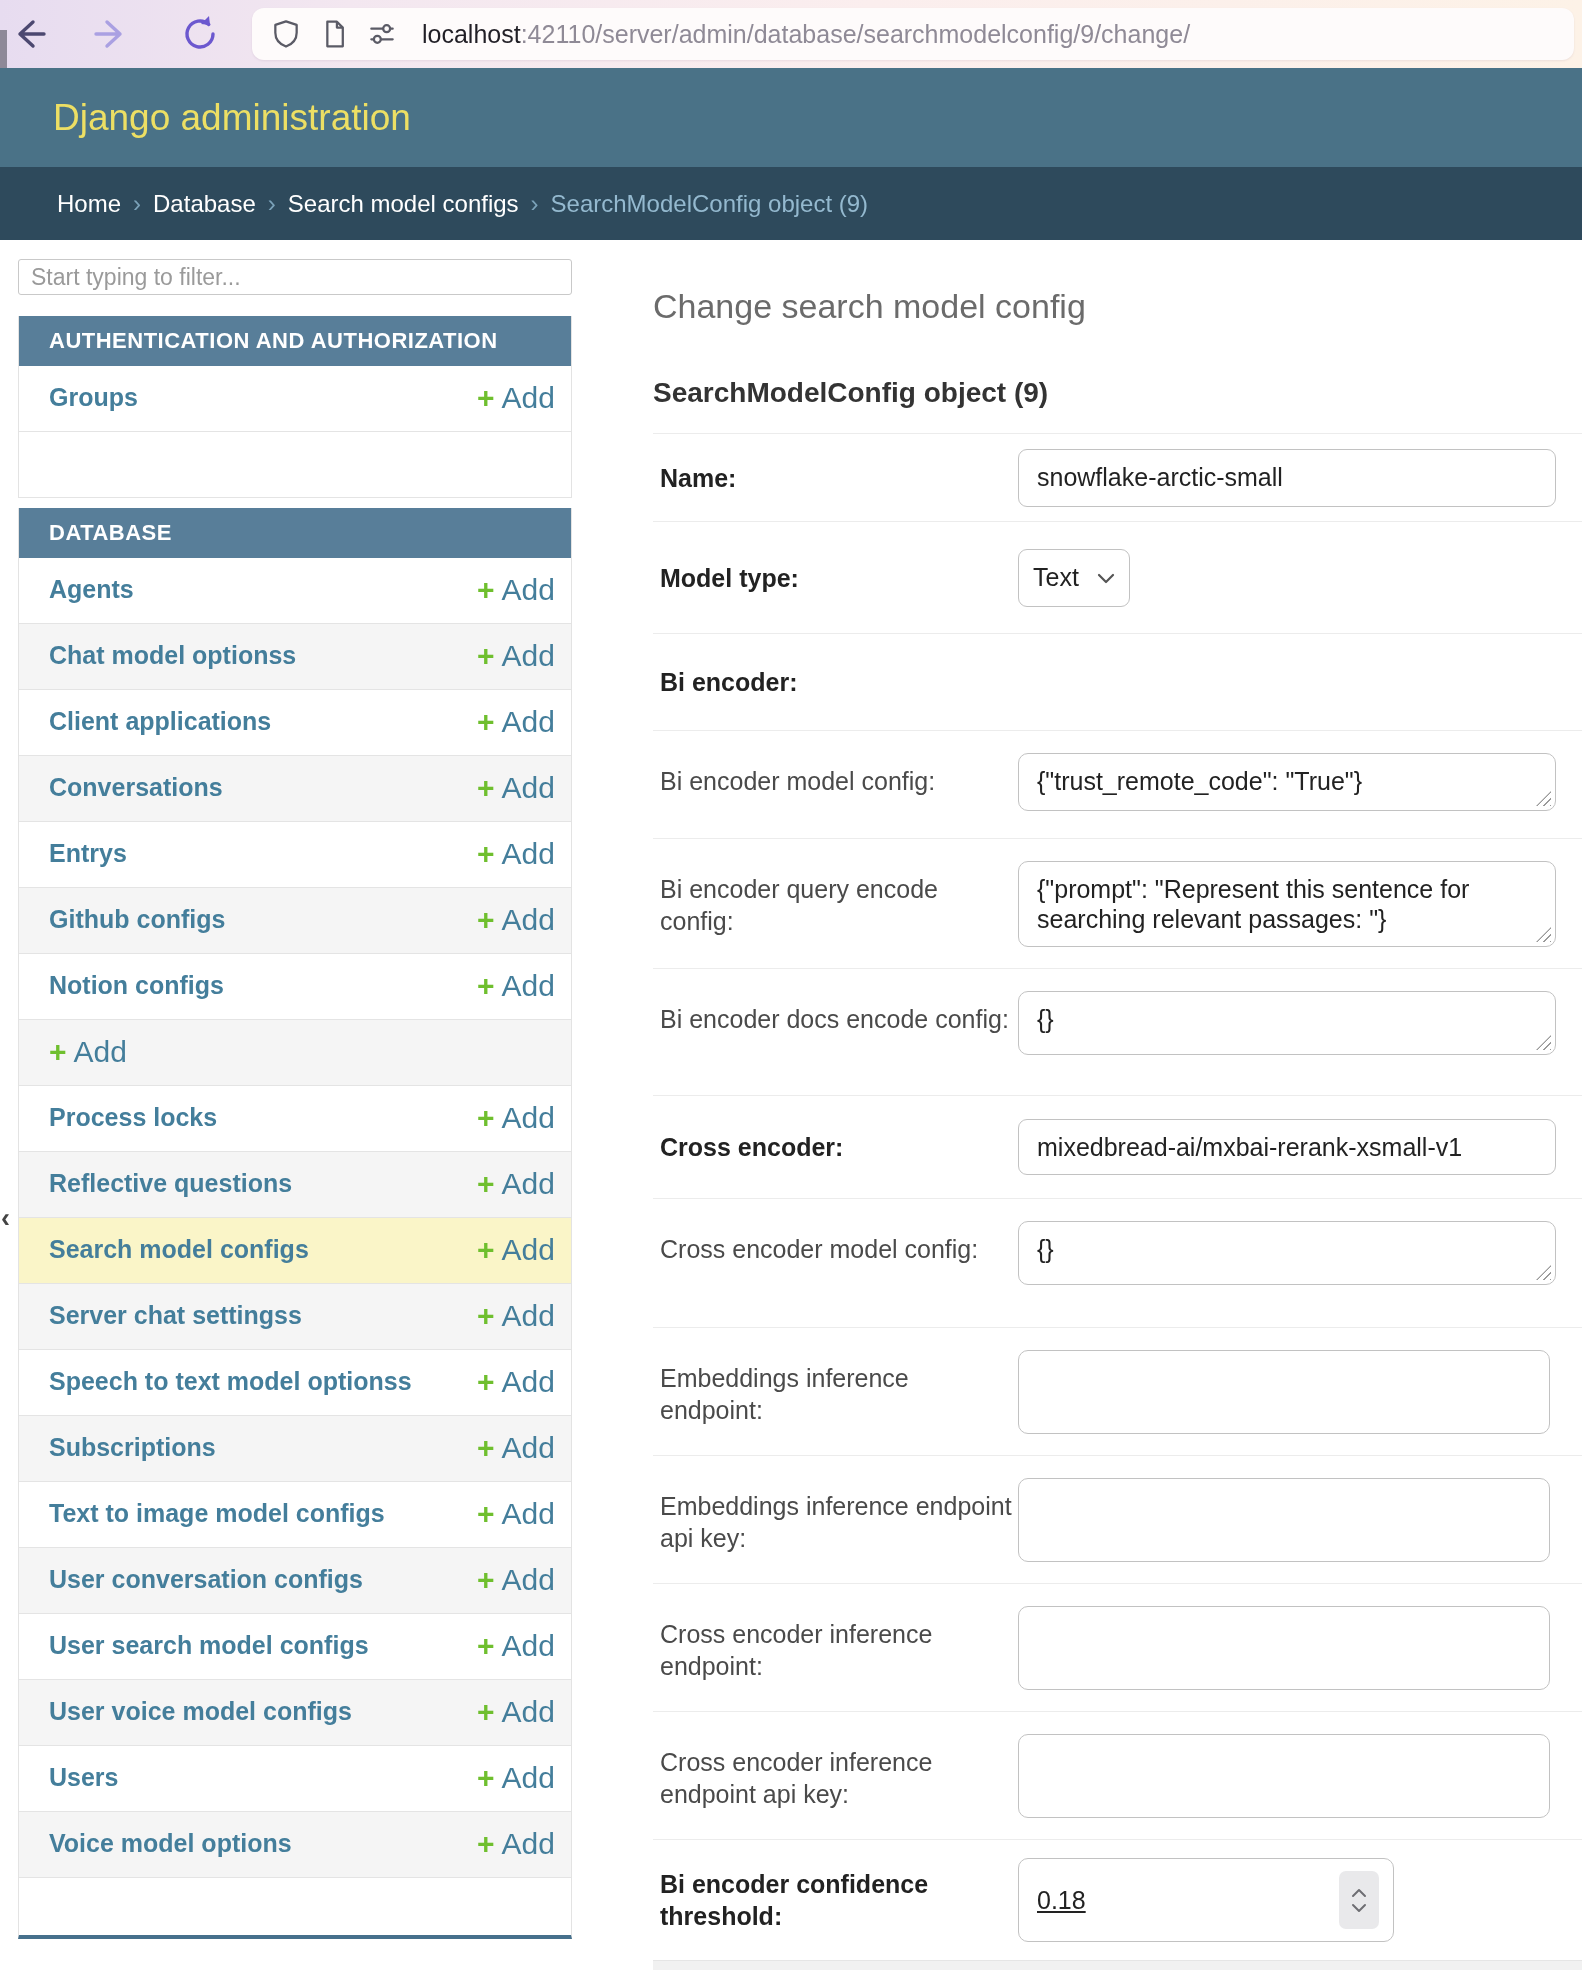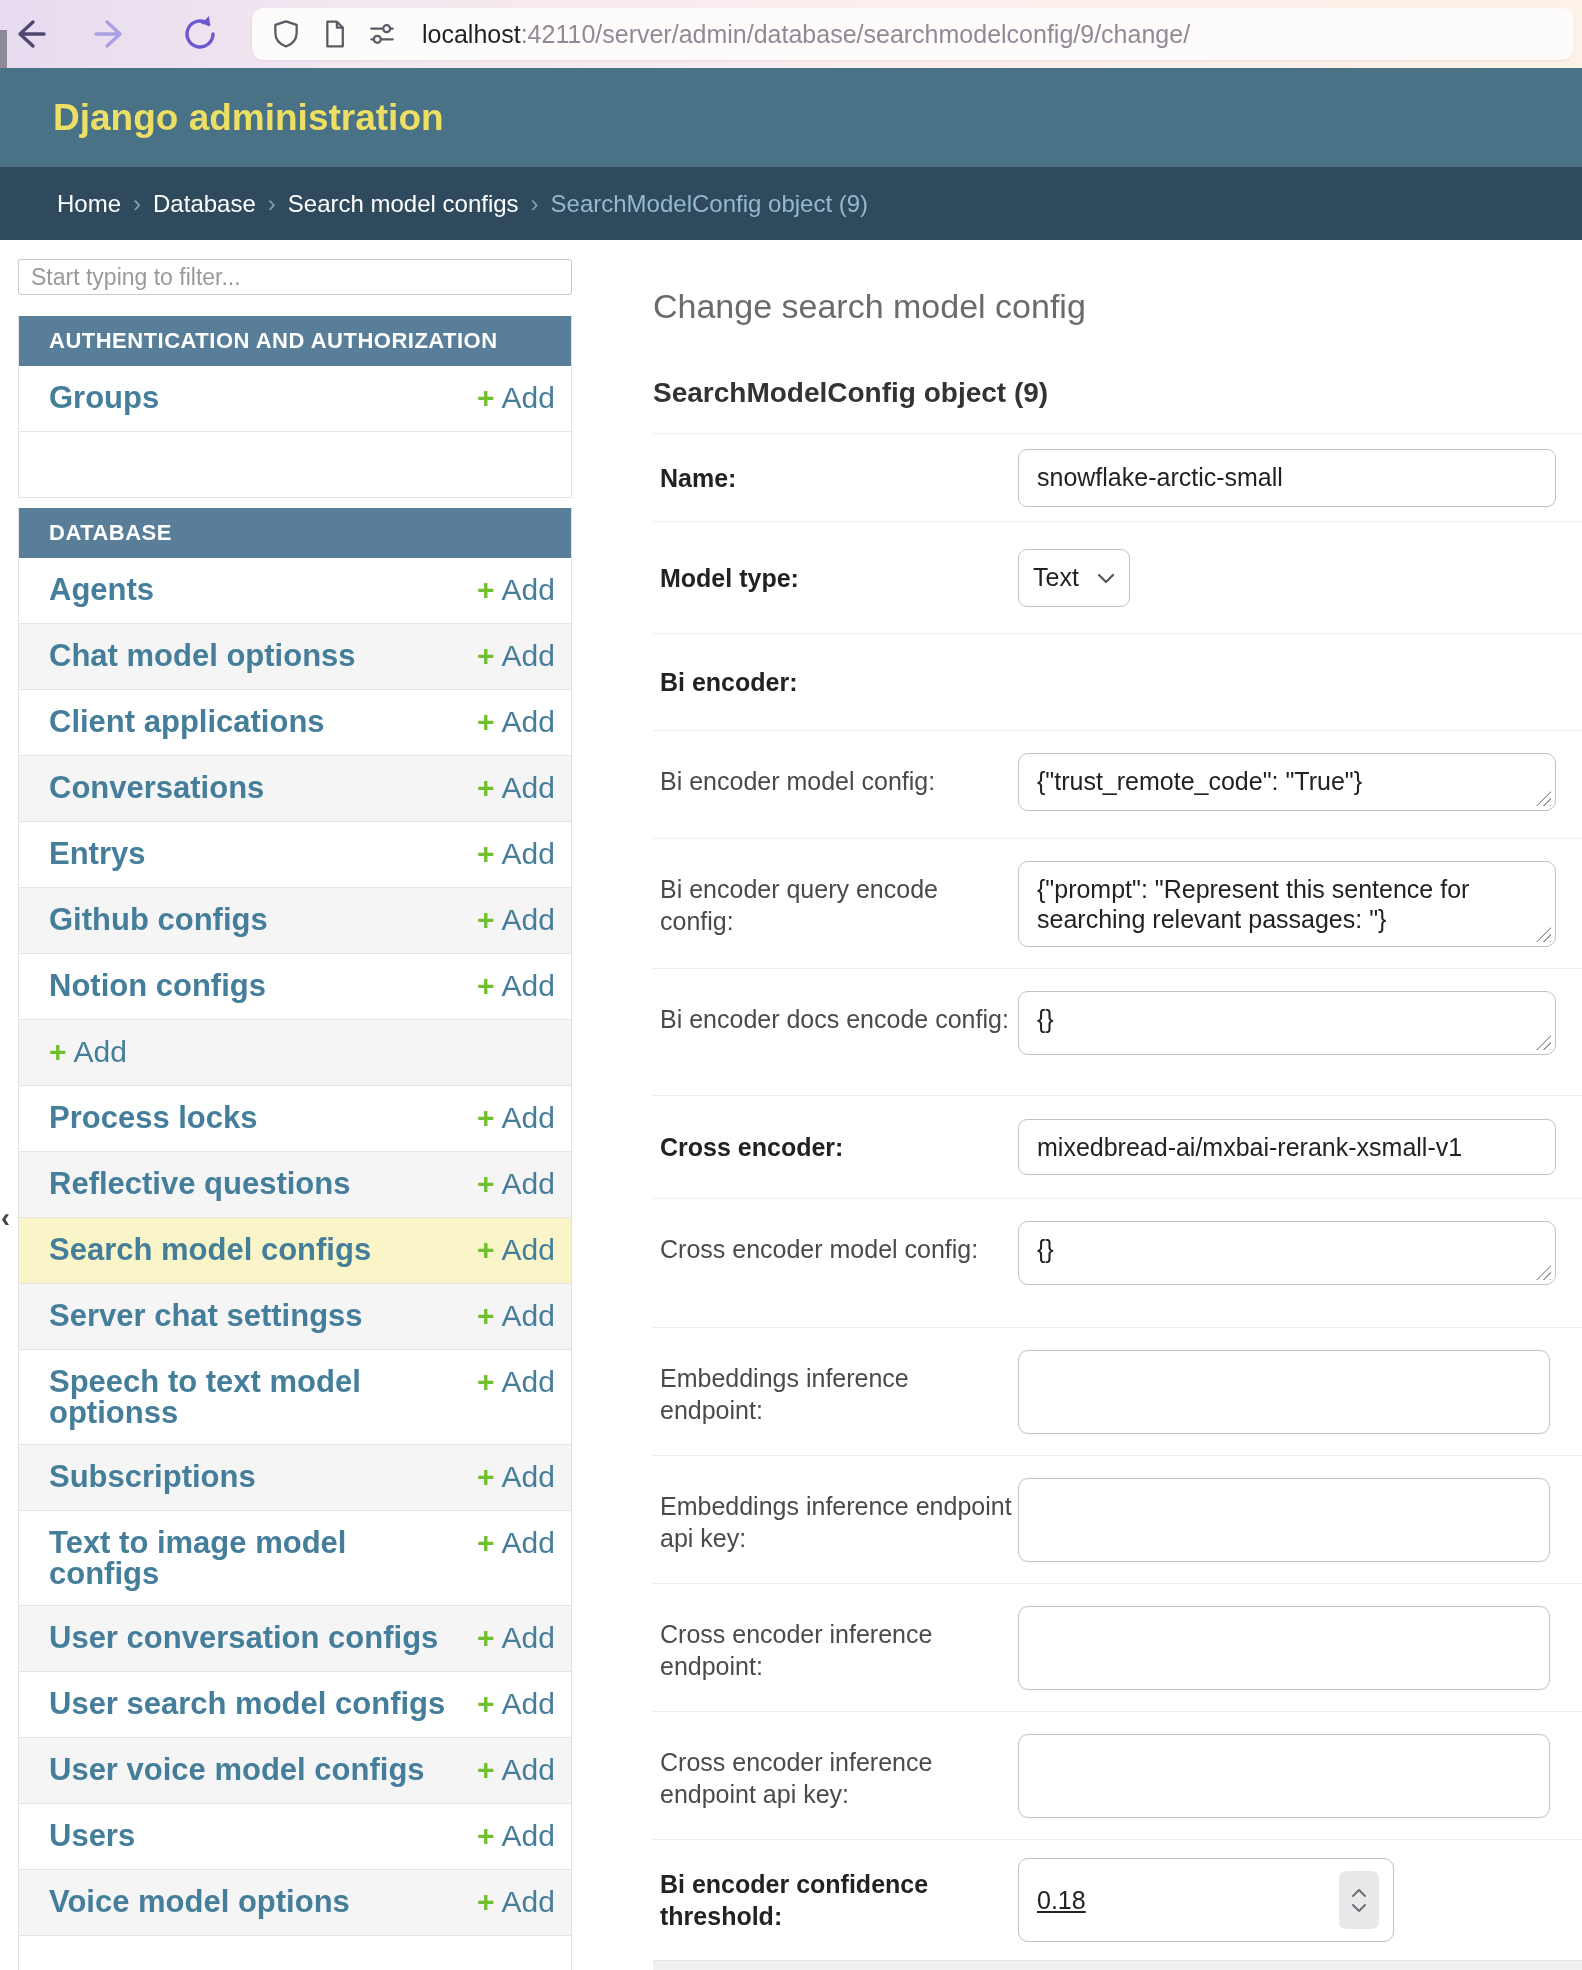--- a/index.html
+++ b/index.html
@@ -22,21 +22,21 @@
   }
   .pill-ico{ width:32px; height:32px; margin-right:16px; flex:0 0 auto; }
   .url-text{ font-size:25px; white-space:nowrap; margin-left:8px; }
   .url-host{ color:#211f26; }
   .url-path{ color:#8f8a96; }
   
   .site-header{
     position:absolute; left:0; top:68px; width:1582px; height:99px;
     background:#4a7287; display:flex; align-items:center;
   }
-  .site-title{ color:#eddf64; font-size:37px; font-weight:700; margin-left:53px; }
+  .site-title{ color:#eddf64; font-size:37px; font-weight:400; margin-left:53px; }
   .breadcrumbs{
     position:absolute; left:0; top:167px; width:1582px; height:73px;
     background:#2e4a5c; display:flex; align-items:center; font-size:24px;
     padding-left:57px; box-sizing:border-box; gap:12px; white-space:nowrap;
   }
   .crumb-link{ color:#ffffff; text-decoration:none; }
   .crumb-sep{ color:#7ba2b9; }
   .crumb-current{ color:#94b9cf; }
   
   .sidebar{ position:absolute; left:18px; top:259px; width:554px; }
@@ -53,21 +53,21 @@
     height:50px; background:#587e99; color:#ffffff; font-size:22px; font-weight:700;
     letter-spacing:.5px; display:flex; align-items:center; padding-left:30px;
   }
   .srow{
     min-height:66px; box-sizing:border-box; display:flex; align-items:flex-start;
     justify-content:space-between; padding:16px 16px 16px 30px;
     border-bottom:1px solid #e4e4e4; background:#fff;
   }
   .srow.gray{ background:#f5f5f5; }
   .srow.selected{ background:#faf5c8; }
-  .mlink{ color:#447e9b; font-weight:700; font-size:31px; line-height:31px; text-decoration:none; max-width:400px; }
+  .mlink{ color:#447e9b; font-weight:700; font-size:25px; line-height:31px; text-decoration:none; max-width:400px; }
   .addwrap{ white-space:nowrap; font-size:30px; line-height:31px; text-decoration:none; }
   .plus{ color:#6fbf2e; font-weight:700; margin-right:7px; }
   .addtext{ color:#447e9b; }
   .side-bottom{ height:57px; background:#fff; border-bottom:4px solid #46708c;
     border-left:1px solid #e3e3e3; border-right:1px solid #e3e3e3; }
   .collapse-toggle{
     position:absolute; left:1px; top:1205px; font-size:27px; color:#444; font-weight:700;
     cursor:pointer; line-height:27px;
   }
   

